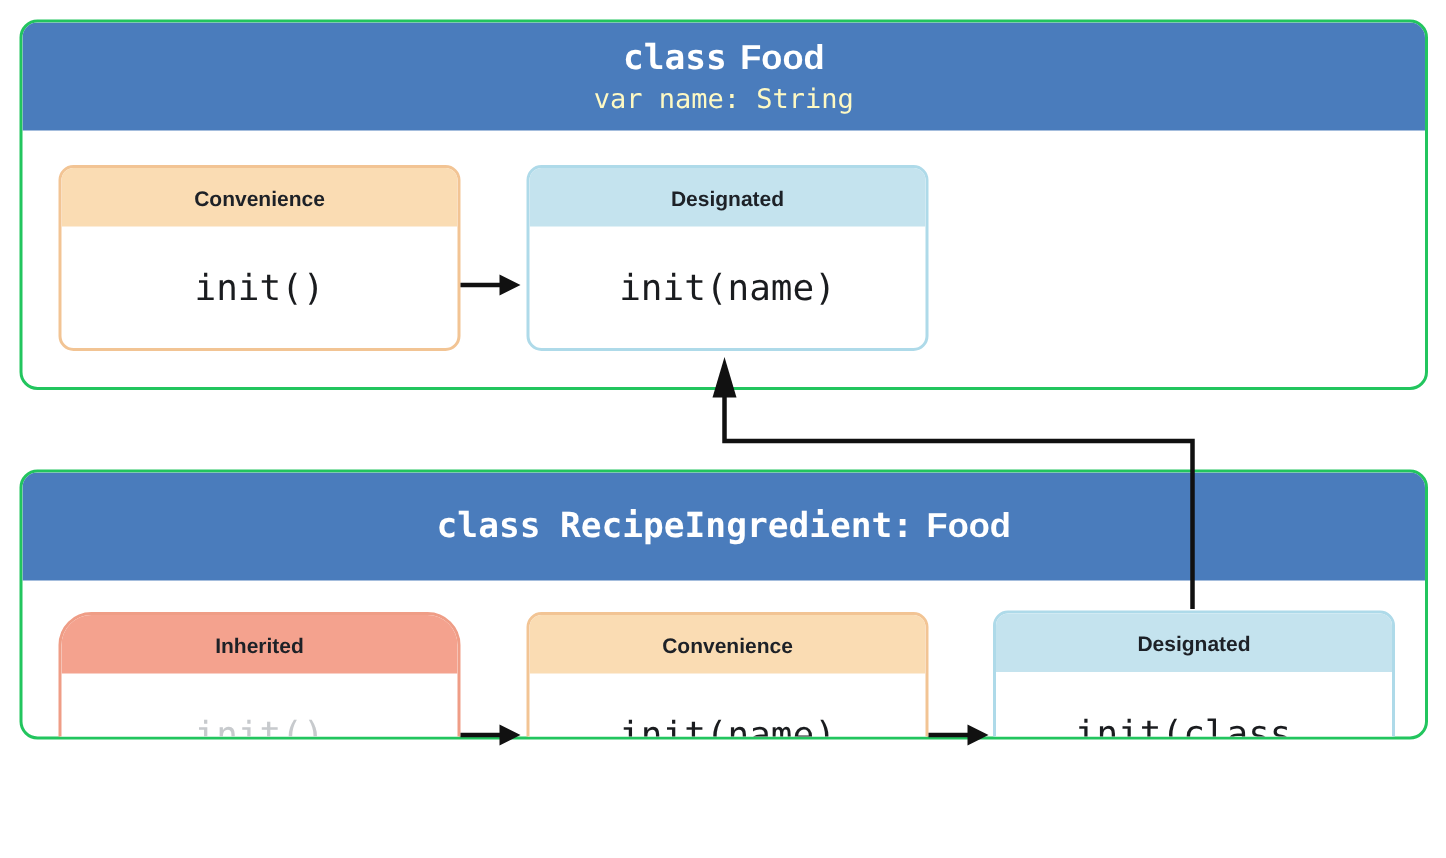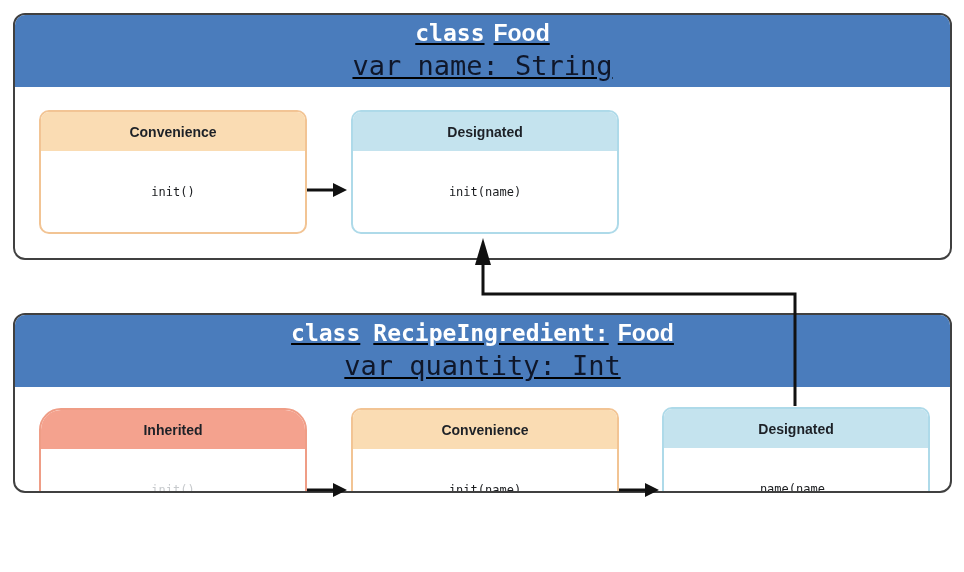--- a/index.html
+++ b/index.html
@@ -8,25 +8,24 @@
     background:#ffffff;
     position:relative;
     font-family:"Liberation Sans", sans-serif;
     overflow:hidden;
   }
 
   
   .cls-container {
     position:absolute; left:13px; width:939px;
     box-sizing:border-box;
-    border:2px solid #404040;
+    border:2px solid #22c55e;
     border-radius:12px;
     background:#ffffff;
     overflow:hidden;
-    text-decoration:underline;
   }
   #food-container  { top:13px;  height:247px; }
   #recipe-container{ top:313px; height:180px; }
 
   .cls-header {
     height:72px;
     background:#4a7cbc;
     color:#ffffff;
     display:flex; flex-direction:column;
     align-items:center; justify-content:center;
@@ -37,22 +36,22 @@
     font-family:"DejaVu Sans Mono", monospace;
     font-weight:700;
   }
   .sans-bold {
     font-family:"Liberation Sans", sans-serif;
     font-weight:700;
     margin-left:9px;
   }
   .cls-prop {
     font-family:"DejaVu Sans Mono", monospace;
-    font-size:27px;
-    color:#0f172a;
+    font-size:18px;
+    color:#fef9c3;
   }
 
   
   .init-box {
     position:absolute;
     width:268px; height:124px;
     box-sizing:border-box;
     border:2px solid;
     border-radius:10px;
     background:#ffffff;
@@ -62,21 +61,21 @@
     height:39px;
     display:flex; align-items:center; justify-content:center;
     font-weight:700; font-size:14px;
     color:#1d2127;
   }
   .box-body {
     height:83px;
     display:flex; flex-direction:column;
     align-items:center; justify-content:center;
     font-family:"DejaVu Sans Mono", monospace;
-    font-size:12px;
+    font-size:24px;
     color:#1a1c1f;
     line-height:1.45;
   }
   .peach  { border-color:#f2c494; }
   .peach .box-header  { background:#fadcb3; }
   .blue   { border-color:#aedae9; }
   .blue .box-header   { background:#c4e3ee; }
   .salmon { border-color:#ef9d86; }
   .salmon .box-header { background:#f4a28e; }
   .code-gray { color:#c7cacd; }
@@ -116,37 +115,36 @@
     <div class="box-header">Designated</div>
     <div class="box-body">init(name)</div>
   </div>
 </div>
 
 <div class="cls-container" id="recipe-container">
   <div class="cls-header">
     <div class="cls-title">
       <span class="code-bold">class</span><span class="code-bold" style="margin-left:13px;">RecipeIngredient:</span><span class="sans-bold">Food</span>
     </div>
-    <div class="cls-prop">var quantity: Int</div>
   </div>
 
   <div class="init-box salmon" id="recipe-inherited">
     <div class="box-header">Inherited</div>
     <div class="box-body code-gray">init()</div>
   </div>
 
   <div class="init-box peach" id="recipe-convenience">
     <div class="box-header">Convenience</div>
     <div class="box-body">init(name)</div>
   </div>
 
   <div class="init-box blue" id="recipe-designated">
     <div class="box-header">Designated</div>
     <div class="box-body">
-      <span>name(name,</span>
+      <span>init(class,</span>
     </div>
   </div>
 </div>
 
 <svg id="arrow-overlay" viewBox="0 0 964 572" xmlns="http://www.w3.org/2000/svg">
 
   <g>
     <line x1="307" y1="190" x2="334" y2="190" stroke="#111111" stroke-width="3"></line>
     <polygon points="347,190 333,183 333,197" fill="#111111"></polygon>
   </g>

